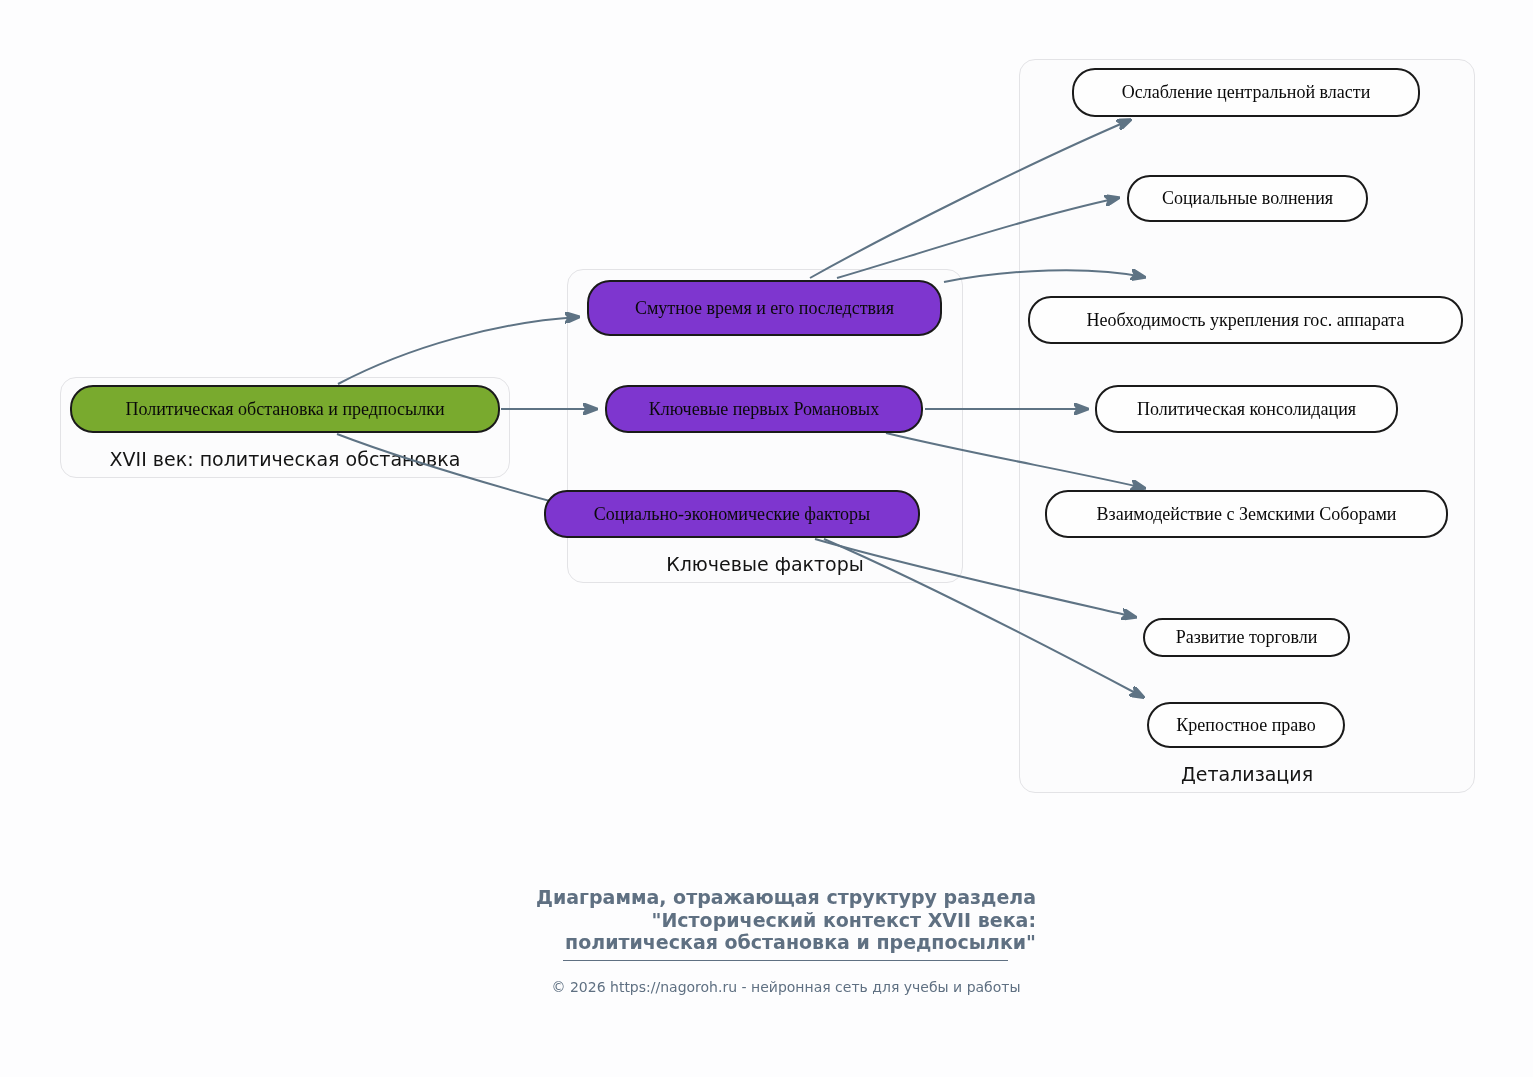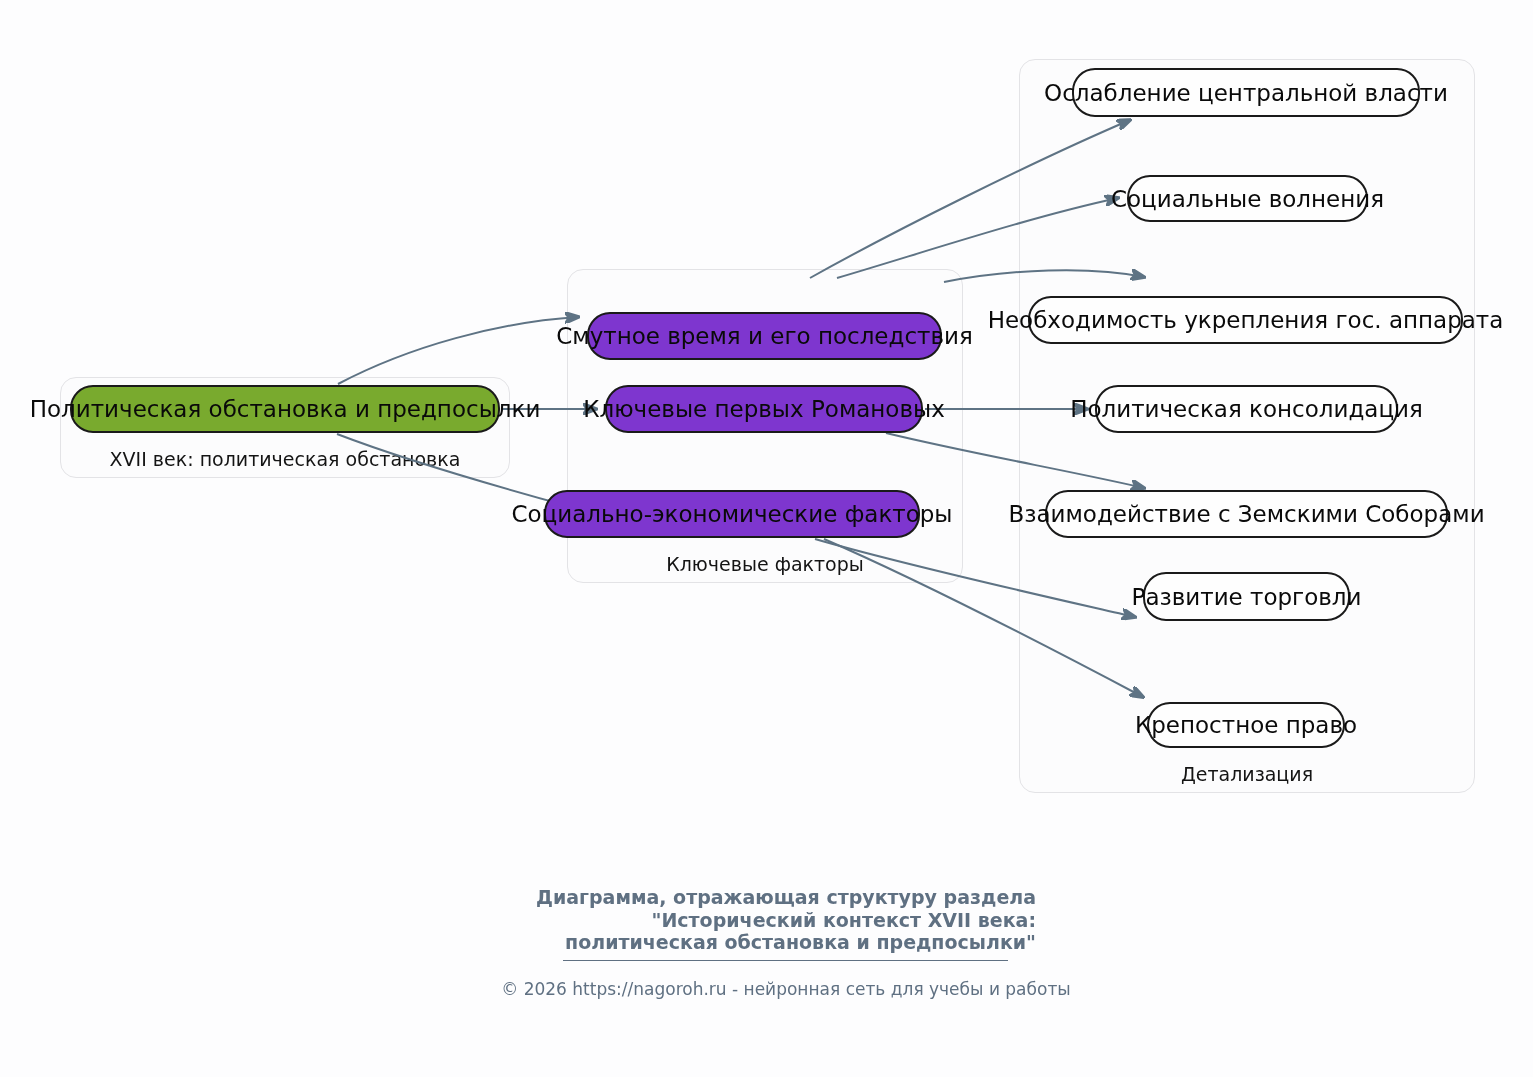--- a/index.html
+++ b/index.html
@@ -22,57 +22,57 @@
   #g-era{left:60px;top:377px;width:450px;height:101px;}
   #g-factors{left:567px;top:269px;width:396px;height:314px;}
   #g-details{left:1019px;top:59px;width:456px;height:734px;}
 
   
   .node{
     position:absolute;box-sizing:border-box;
     display:flex;align-items:center;justify-content:center;
     border:2.2px solid var(--node-border,#1a1a1a);
     border-radius:23px;
-    font-size:23px;color:var(--node-text,#0a0a0a);
-    white-space:nowrap;z-index:3;
+    font-size:18px;color:var(--node-text,#0a0a0a);
+    white-space:nowrap;z-index:3;font-family:Liberation Serif, serif;
   }
   .node.root{background:var(--root-fill,#79aa2e);}
   .node.factor{background:var(--factor-fill,#7e36cf);}
   .node.detail{background:var(--detail-fill,#fefefe);}
   #n-root{left:70px;top:385px;width:430px;height:48px;}
-  #n-smuta{left:587px;top:280px;width:355px;height:48px;margin-top:32px;}
+  #n-smuta{left:587px;top:280px;width:355px;height:56px;}
   #n-romanov{left:605px;top:385px;width:318px;height:48px;}
   #n-socioecon{left:544px;top:490px;width:376px;height:48px;}
   #n-weakening{left:1072px;top:68px;width:348px;height:49px;}
   #n-unrest{left:1127px;top:175px;width:241px;height:47px;}
   #n-state{left:1028px;top:296px;width:435px;height:48px;}
   #n-consolidation{left:1095px;top:385px;width:303px;height:48px;}
   #n-zemsky{left:1045px;top:490px;width:403px;height:48px;text-align:right;}
-  #n-trade{left:1143px;top:572px;width:207px;height:49px;}
+  #n-trade{left:1143px;top:618px;width:207px;height:39px;}
   #n-serfdom{left:1147px;top:702px;width:198px;height:46px;}
 
   
   .edges{position:absolute;left:0;top:0;width:1533px;height:1077px;z-index:2;pointer-events:none;}
   .edges path{stroke:var(--arrow,#5e7384);stroke-width:2;fill:none;}
   .edges .ah{fill:var(--arrow,#5e7384);}
 
   
   .footer-title{
     position:absolute;left:786px;top:886px;transform:translateX(-50%);
     text-align:right;white-space:nowrap;
     font-weight:bold;font-size:19px;line-height:22.5px;
     color:var(--footer-text,#5f7082);
   }
   .footer-divider{
     position:absolute;left:563px;top:960px;width:445px;height:0;
     border-top:1.6px solid var(--footer-text,#5f7082);
   }
   .footer-copyright{
     position:absolute;left:786px;top:979px;transform:translateX(-50%);
-    font-size:17px;white-space:nowrap;
+    font-size:14px;white-space:nowrap;
     color:var(--footer-text,#5f7082);
   }
 </style>
 </head>
 <body>
 
 <div class="canvas">
 
   <div class="group" id="g-era">
     <div class="group-label">XVII век: политическая обстановка</div>

